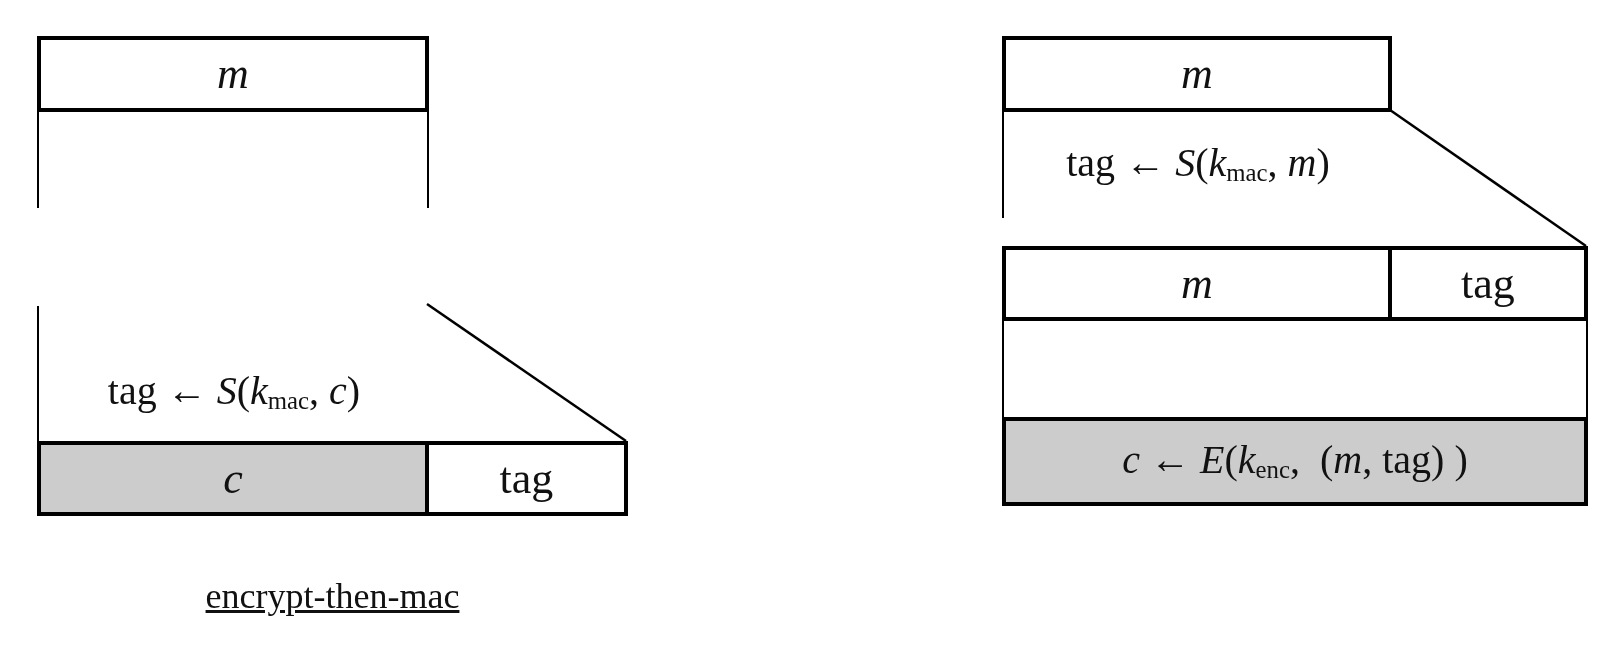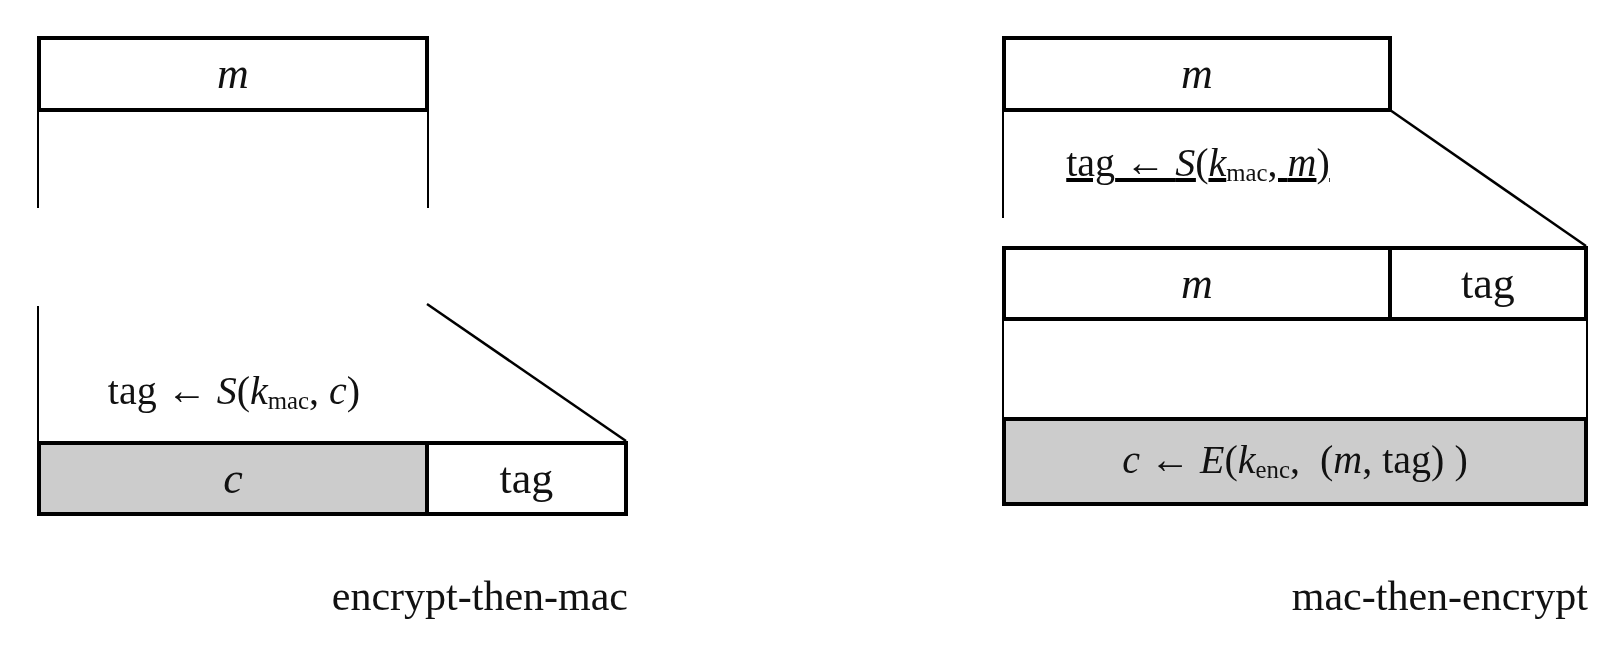--- a/index.html
+++ b/index.html
@@ -58,24 +58,25 @@
   .letter.roman { font-style: normal; }
   .tok-i { font-style: italic; }
   .tok-r { font-style: normal; }
   .tok-sub {
     font-style: normal;
     font-size: 0.62em;
     vertical-align: -0.22em;
   }
   .caption {
     position: absolute;
-    text-align: right;
-    font-size: 42px;
+    text-align: center;
+    font-size: 36px;
     color: #111111;
     line-height: 48px;
+    text-decoration: underline;
   }
 </style>
 </head>
 <body>
 
 <div class="canvas">
 
   <svg class="connector-svg" viewBox="0 0 1614 648" xmlns="http://www.w3.org/2000/svg">
     <line x1="427" y1="304" x2="626" y2="441" stroke="#000" stroke-width="2.5"></line>
     <line x1="1390" y1="110" x2="1586" y2="246" stroke="#000" stroke-width="2.5"></line>
@@ -98,32 +99,31 @@
   <div class="box" style="left:425px; top:441px; width:203px; height:75px;">
     <span class="letter roman">tag</span>
   </div>
 
   <div class="caption" style="left:37px; top:572px; width:591px;">encrypt-then-mac</div>
 
   <div class="box" style="left:1002px; top:36px; width:390px; height:76px;">
     <span class="letter">m</span>
   </div>
 
-  <div class="gap open-right" style="left:1002px; top:112px; width:390px; height:106px;text-decoration:underline;">
+  <div class="gap open-right" style="left:1002px; top:112px; width:390px; height:106px;">
     <span class="formula"><span class="tok-r">tag</span><span class="tok-r"> ← </span><span class="tok-i">S</span><span class="tok-r">(</span><span class="tok-i">k</span><span class="tok-sub">mac</span><span class="tok-r">, </span><span class="tok-i">m</span><span class="tok-r">)</span></span>
   </div>
 
   <div class="box" style="left:1002px; top:246px; width:390px; height:75px;">
     <span class="letter">m</span>
   </div>
   <div class="box" style="left:1388px; top:246px; width:200px; height:75px;">
     <span class="letter roman">tag</span>
   </div>
 
   <div class="gap" style="left:1002px; top:321px; width:586px; height:96px;"></div>
 
   <div class="box filled" style="left:1002px; top:417px; width:586px; height:89px;">
     <span class="formula"><span class="tok-i">c</span><span class="tok-r"> ← </span><span class="tok-i">E</span><span class="tok-r">(</span><span class="tok-i">k</span><span class="tok-sub">enc</span><span class="tok-r">,  </span><span class="tok-r">(</span><span class="tok-i">m</span><span class="tok-r">, </span><span class="tok-r">tag</span><span class="tok-r">) )</span></span>
   </div>
 
-  <div class="caption" style="left:1002px; top:572px; width:586px;">mac-then-encrypt</div>
 
 </div>
 
 </body></html>

